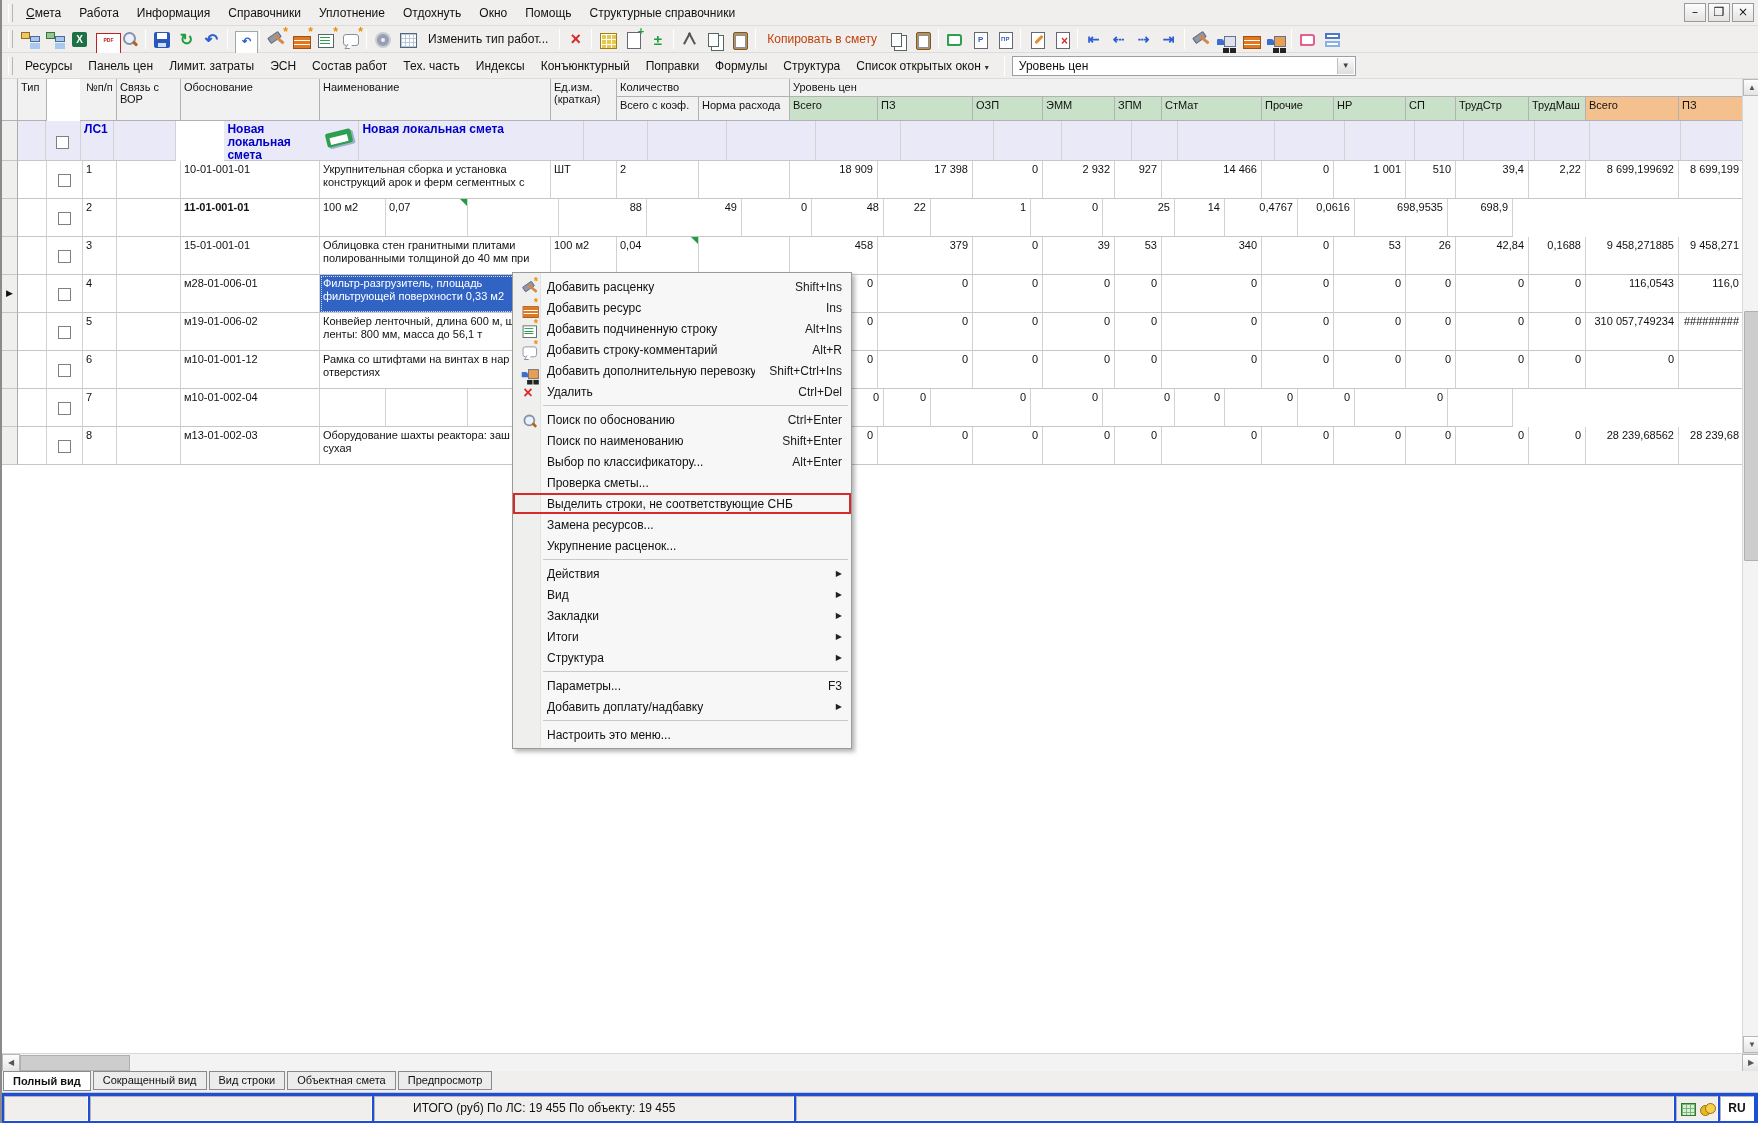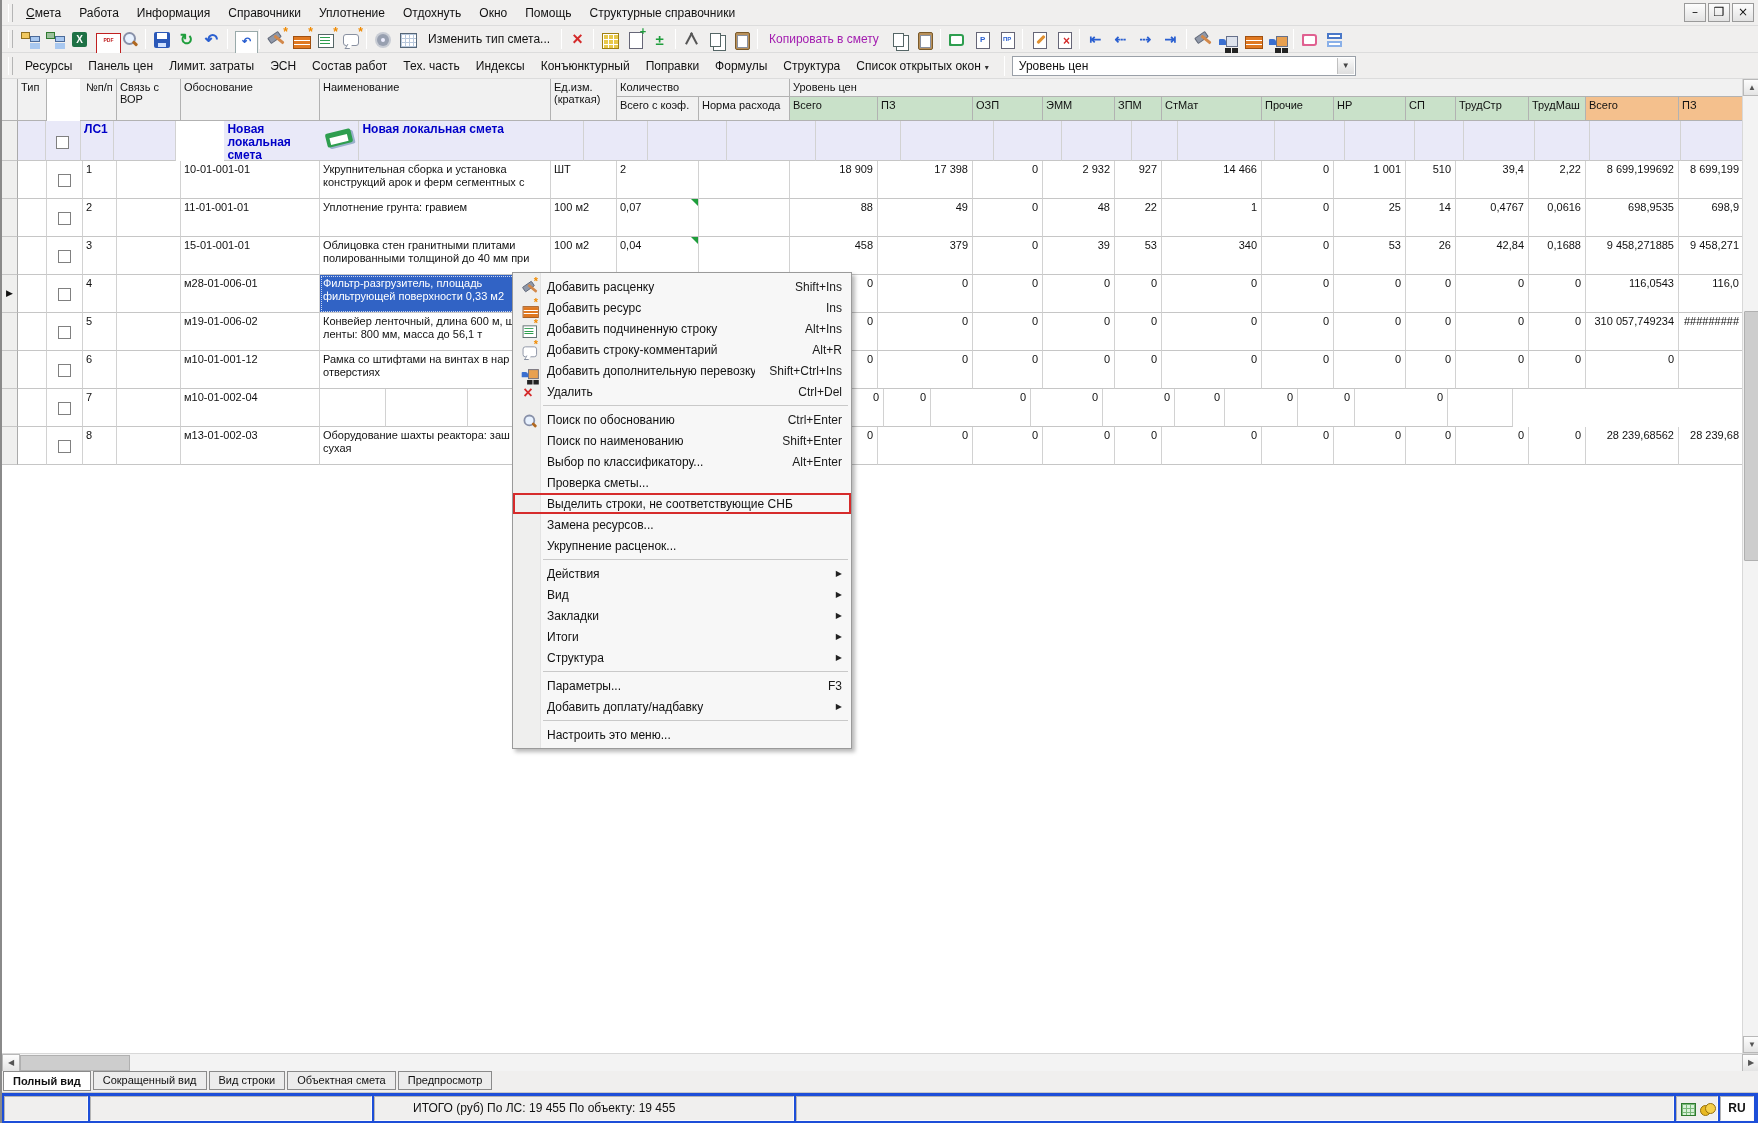--- a/index.html
+++ b/index.html
@@ -17,21 +17,21 @@
   .wbtn{width:22px;height:19px;border:1px solid #9a9a9a;background:linear-gradient(#fdfdfd,#e3e3e3);
     font:12px "DejaVu Sans",sans-serif;text-align:center;line-height:17px}
 
   
   .tb{position:absolute;left:0;width:100%;background:#f0efee;display:flex;align-items:center;border-bottom:1px solid #dcdcdc}
   .tb1{top:26px;height:27px}
   .tb2{top:53px;height:26px}
   .sep{width:1px;height:20px;background:#bdbdbd;border-right:1px solid #fff;margin:0 3px;flex:0 0 auto}
   .ti{position:relative;width:23px;height:23px;flex:0 0 auto;margin:0 1px;border:1px solid transparent}
   .tbtext{padding:3px 8px;white-space:nowrap}
-  .tbtext.dis{color:#a21caf}
+  .tbtext.dis{color:#c2410c}
   .tb2 .tbbtn{padding:4px 8px;white-space:nowrap}
   .caret{font-size:8px;color:#333;padding:0 4px}
   .combo{position:relative;width:344px;height:20px;background:#fff;border:1px solid #9aa0a8;margin-left:4px;padding:2px 6px;white-space:nowrap}
   .combo .cbarrow{position:absolute;right:1px;top:1px;bottom:1px;width:17px;background:linear-gradient(#fafafa,#dedede);border-left:1px solid #c0c0c0;text-align:center;font-size:8px;line-height:16px;color:#444}
 
   
   .gl::before{position:absolute;left:0;top:0;width:100%;height:100%;text-align:center;font-weight:bold}
   .gl-refresh::before{content:"↻";color:#1f9e3c;font-size:16px;line-height:21px}
   .gl-undo::before{content:"↶";color:#2a5fd0;font-size:16px;line-height:21px}
   .gl-restore::before{content:"↶";color:#2a5fd0;font-size:11px;line-height:19px;border:1px solid #9aa;margin:2px;background:#fff}
@@ -204,21 +204,21 @@
       </div>
       <div class="ti sh-subrow">
         <div class="badge">*</div>
       </div>
       <div class="ti sh-comment">
         <div class="badge">*</div>
       </div>
       <div class="sep"></div>
       <div class="ti sh-gear"></div>
       <div class="ti sh-grid"></div>
-      <div class="tbtext">Изменить тип смета...</div>
+      <div class="tbtext">Изменить тип работ...</div>
       <div class="sep"></div>
       <div class="ti gl gl-x"></div>
       <div class="sep"></div>
       <div class="ti sh-calc"></div>
       <div class="ti sh-doc">
         <div class="badge2">+</div>
       </div>
       <div class="ti gl gl-pm"></div>
       <div class="sep"></div>
       <div class="ti sh-cut"></div>
@@ -348,22 +348,21 @@
           <div class="gcell num" style="width: 57px; height: 38px;">2,22</div>
           <div class="gcell num" style="width: 93px; height: 38px;">8 699,199692</div>
           <div class="gcell num" style="width: 65px; height: 38px;">8 699,199</div>
         </div>
         <div class="grow" style="height: 38px;">
           <div class="gcell ind" style="width: 16px; height: 38px;"></div>
           <div class="gcell" style="width: 29px; height: 38px;"></div>
           <div class="gcell" style="width: 36px; height: 38px;"><div class="cbx"></div></div>
           <div class="gcell" style="width: 34px; height: 38px;">2</div>
           <div class="gcell" style="width: 64px; height: 38px;"></div>
-          <div class="gcell" style="width: 139px; height: 38px;">11-01-001-01</div>
-          <div class="gcell" style="width: 231px; height: 38px;">Уплотнение грунта: гравием</div>
+          <div class="gcell" style="width: 139px; height: 38px; font-weight: bold;">11-01-001-01</div>
           <div class="gcell" style="width: 66px; height: 38px;">100 м2</div>
           <div class="gcell" style="width: 82px; height: 38px;">0,07<div class="qflag"></div></div>
           <div class="gcell" style="width: 91px; height: 38px;"></div>
           <div class="gcell num" style="width: 88px; height: 38px;">88</div>
           <div class="gcell num" style="width: 95px; height: 38px;">49</div>
           <div class="gcell num" style="width: 70px; height: 38px;">0</div>
           <div class="gcell num" style="width: 72px; height: 38px;">48</div>
           <div class="gcell num" style="width: 47px; height: 38px;">22</div>
           <div class="gcell num" style="width: 100px; height: 38px;">1</div>
           <div class="gcell num" style="width: 72px; height: 38px;">0</div>

